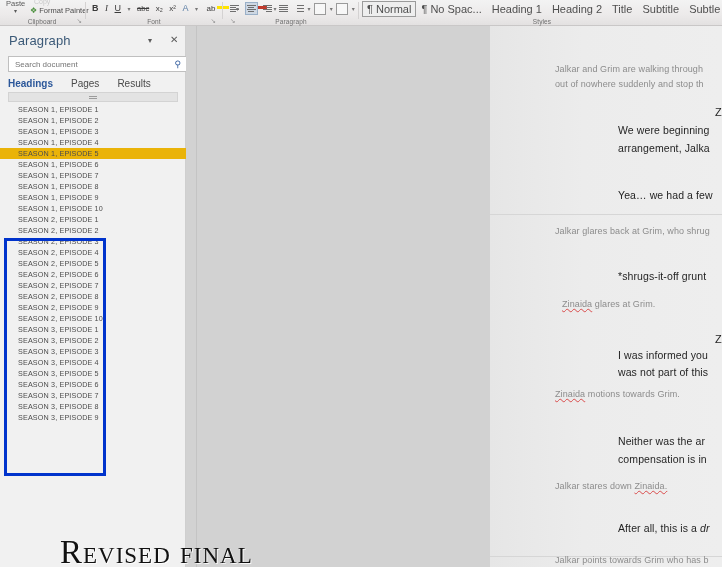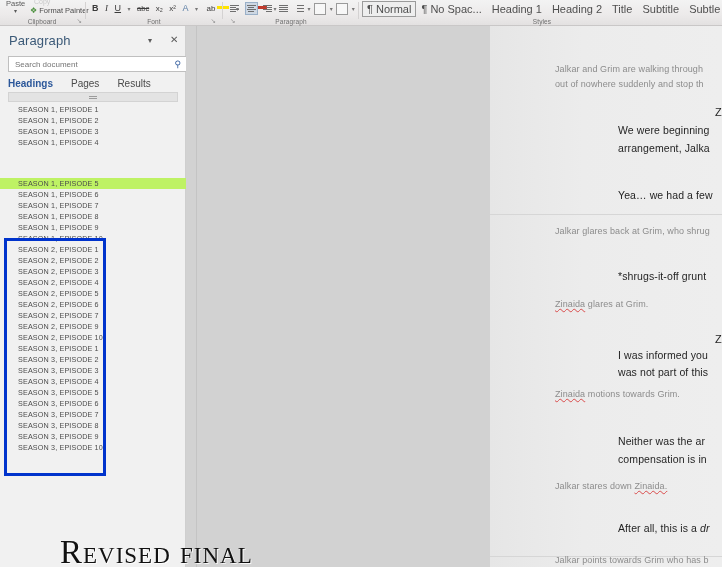--- a/index.html
+++ b/index.html
@@ -240,22 +240,21 @@
     font-size: 7.2px;
     color: #4c4c4c;
     height: 11px;
     line-height: 11px;
     padding-left: 18px;
     white-space: nowrap;
     letter-spacing: .15px;
     cursor: default;
   }
   .head-item.sel {
-    background: #bef264;
-    margin-top: 30px;
+    background: #eab308;
   }
 
   .box-highlight {
     position: absolute;
     left: 4px;
     top: 212px;
     width: 102px;
     height: 238px;
     border: 3px solid #0033cc;
     box-sizing: border-box;
@@ -422,51 +421,51 @@
         <div class="head-item">SEASON 1, EPISODE 8</div>
         <div class="head-item">SEASON 1, EPISODE 9</div>
         <div class="head-item">SEASON 1, EPISODE 10</div>
         <div class="head-item">SEASON 2, EPISODE 1</div>
         <div class="head-item">SEASON 2, EPISODE 2</div>
         <div class="head-item">SEASON 2, EPISODE 3</div>
         <div class="head-item">SEASON 2, EPISODE 4</div>
         <div class="head-item">SEASON 2, EPISODE 5</div>
         <div class="head-item">SEASON 2, EPISODE 6</div>
         <div class="head-item">SEASON 2, EPISODE 7</div>
+        <div class="head-item">SEASON 2, EPISODE 8</div>
         <div class="head-item">SEASON 2, EPISODE 9</div>
         <div class="head-item">SEASON 2, EPISODE 10</div>
         <div class="head-item">SEASON 3, EPISODE 1</div>
         <div class="head-item">SEASON 3, EPISODE 2</div>
         <div class="head-item">SEASON 3, EPISODE 3</div>
         <div class="head-item">SEASON 3, EPISODE 4</div>
         <div class="head-item">SEASON 3, EPISODE 5</div>
         <div class="head-item">SEASON 3, EPISODE 6</div>
         <div class="head-item">SEASON 3, EPISODE 7</div>
         <div class="head-item">SEASON 3, EPISODE 8</div>
         <div class="head-item">SEASON 3, EPISODE 9</div>
-        <div class="head-item">SEASON 3, EPISODE 10</div>
       </div>
 
     <div class="box-highlight"></div>
   </div>
 
   <div class="workspace">
     <div class="page-left-edge"></div>
     <div class="page" id="doc-page">
         <div class="page-sep" style="top: 188px;"></div>
         <div class="page-sep" style="top: 530px;"></div>
         <div class="doc-line action-text" style="top: 38px; left: 65px;">Jalkar and Grim are walking through</div>
         <div class="doc-line action-text" style="top: 53px; left: 65px;">out of nowhere suddenly and stop th</div>
         <div class="doc-line char-name" style="top: 80px; left: 225px;">Z</div>
         <div class="doc-line dialogue-text" style="top: 98px; left: 128px;">We were beginning</div>
         <div class="doc-line dialogue-text" style="top: 116px; left: 128px;">arrangement, Jalka</div>
         <div class="doc-line dialogue-text" style="top: 163px; left: 128px;">Yea… we had a few</div>
         <div class="doc-line action-text" style="top: 200px; left: 65px;">Jalkar glares back at Grim, who shrug</div>
         <div class="doc-line dialogue-text" style="top: 244px; left: 128px;">*shrugs-it-off grunt</div>
-        <div class="doc-line action-text" style="top: 273px; left: 65px;"><span class="spell">Zinaida</span><span> glares at Grim.</span></div>
+        <div class="doc-line action-text" style="top: 273px; left: 72px;"><span class="spell">Zinaida</span><span> glares at Grim.</span></div>
         <div class="doc-line char-name" style="top: 307px; left: 225px;">Z</div>
         <div class="doc-line dialogue-text" style="top: 323px; left: 128px;">I was informed you</div>
         <div class="doc-line dialogue-text" style="top: 340px; left: 128px;">was not part of this</div>
         <div class="doc-line action-text" style="top: 363px; left: 65px;"><span class="spell">Zinaida</span><span> motions towards Grim.</span></div>
         <div class="doc-line dialogue-text" style="top: 409px; left: 128px;">Neither was the ar</div>
         <div class="doc-line dialogue-text" style="top: 427px; left: 128px;">compensation is in</div>
         <div class="doc-line action-text" style="top: 455px; left: 65px;"><span>Jalkar stares down </span><span class="spell">Zinaida.</span></div>
         <div class="doc-line dialogue-text" style="top: 496px; left: 128px;"><span>After all, this is a </span><span style="font-style: italic;">dr</span></div>
         <div class="doc-line action-text" style="top: 529px; left: 65px;">Jalkar points towards Grim who has b</div>
       </div>

